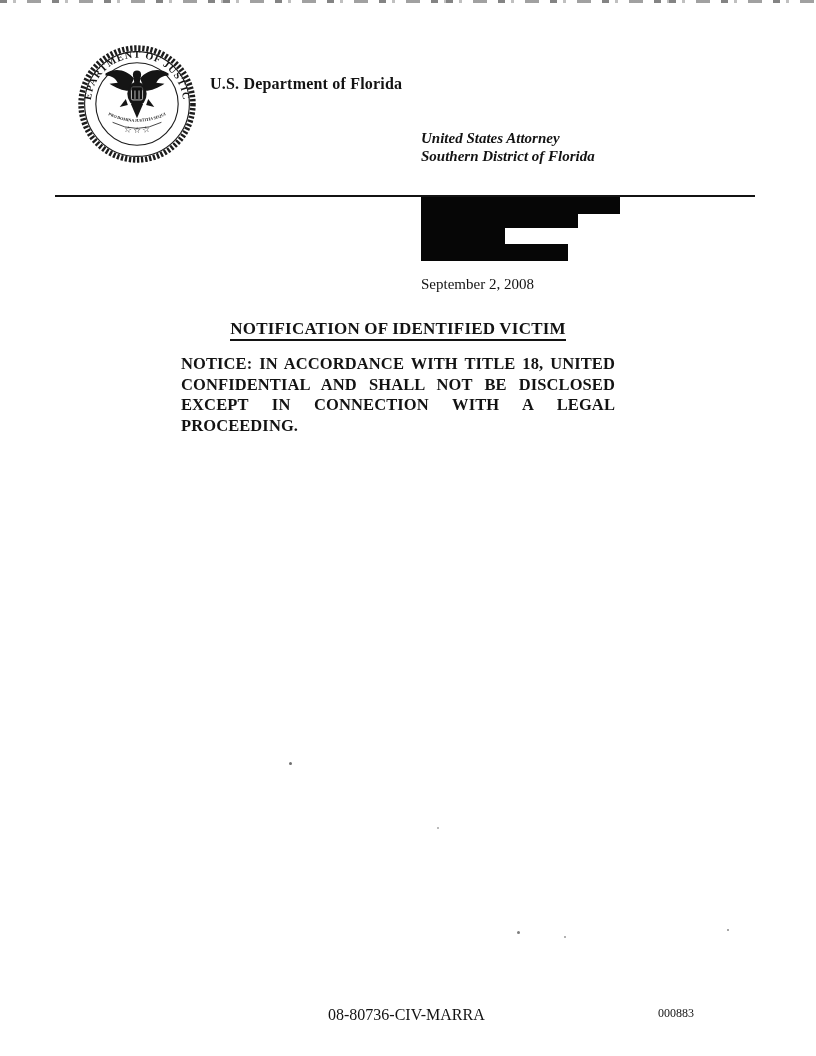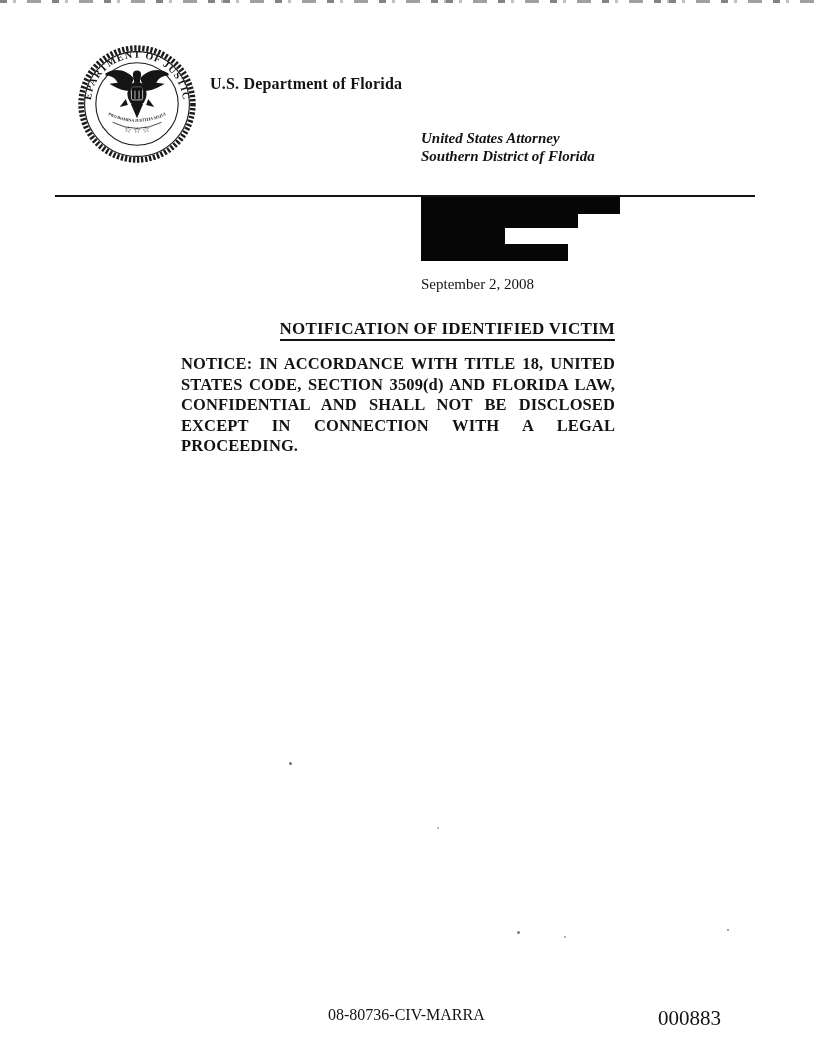--- a/index.html
+++ b/index.html
@@ -50,21 +50,21 @@
   .redaction-block .bar.r1{width:199px;height:17px;}
   .redaction-block .bar.r2{width:157px;height:14px;}
   .redaction-block .bar.r3{width:84px;height:16px;}
   .redaction-block .bar.r4{width:147px;height:17px;}
   .date-line{
     position:absolute;left:421px;top:276px;
     font-size:15px;
   }
   .doc-title{
     position:absolute;left:181px;top:319px;width:434px;
-    text-align:right;font-size:17px;font-weight:bold;
+    text-align:center;font-size:17px;font-weight:bold;
   }
   .doc-title span{
     border-bottom:2px solid var(--ink);
     padding-bottom:1px;
     letter-spacing:.2px;
   }
   .body-text{
     position:absolute;left:181px;top:354px;width:434px;
     font-size:16.5px;font-weight:bold;line-height:20.5px;
     letter-spacing:.1px;
@@ -74,21 +74,21 @@
     text-align-last:justify;
     width:100%;
   }
   .body-text .line.last{
     text-align-last:left;
   }
   .footer-case{
     position:absolute;left:328px;top:1006px;font-size:16px;
   }
   .footer-bates{
-    position:absolute;left:658px;top:1006px;font-size:21px;
+    position:absolute;left:658px;top:1006px;font-size:12px;
   }
   .speck{position:absolute;border-radius:50%;}
   .speck.s1{left:289px;top:762px;width:3px;height:3px;background:#6f6f6f;}
   .speck.s2{left:437px;top:827px;width:2px;height:2px;background:#a5a5a5;}
   .speck.s3{left:517px;top:931px;width:3px;height:3px;background:#7d7d7d;}
   .speck.s4{left:564px;top:936px;width:2px;height:2px;background:#999;}
   .speck.s5{left:727px;top:929px;width:2px;height:2px;background:#8a8a8a;}
   .seal svg text{font-family:"Liberation Serif","DejaVu Serif",serif;}
 </style>
 </head>
@@ -159,21 +159,20 @@
   </div>
 
   <div class="date-line">September 2, 2008</div>
 
   <div class="doc-title">
     <span>NOTIFICATION OF IDENTIFIED VICTIM</span>
   </div>
 
   <div class="body-text">
     <div class="line">NOTICE: IN ACCORDANCE WITH TITLE 18, UNITED</div>
-    <div class="line">STATES CODE, SECTION 3509(d) AND FLORIDA LAW,</div>
     <div class="line">CONFIDENTIAL AND SHALL NOT BE DISCLOSED</div>
     <div class="line">EXCEPT IN CONNECTION WITH A LEGAL</div>
     <div class="line last">PROCEEDING.</div>
   </div>
 
   <div class="footer-case">08-80736-CIV-MARRA</div>
   <div class="footer-bates">000883</div>
 
   <div class="speck s1"></div>
   <div class="speck s2"></div>

